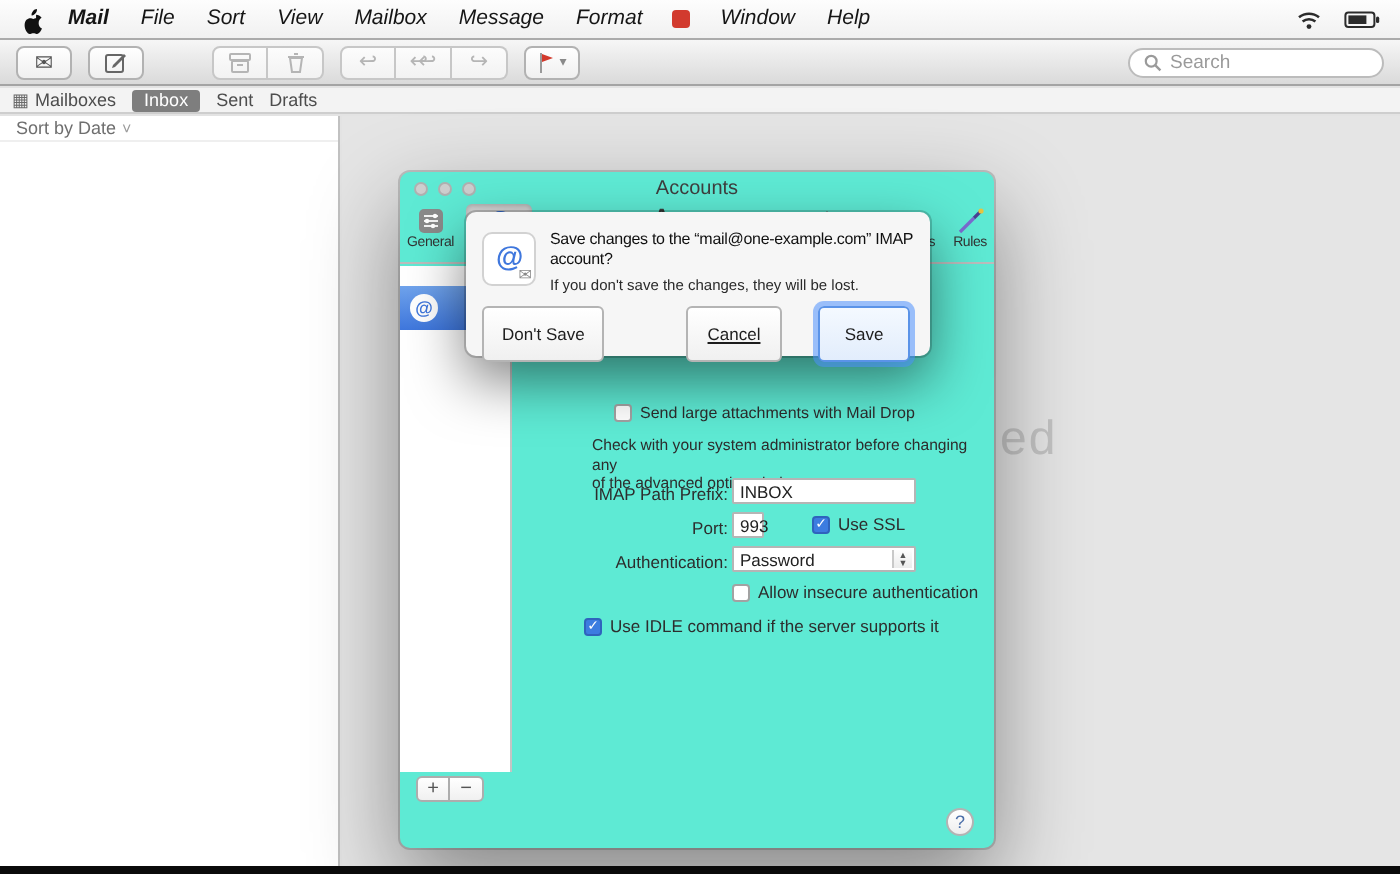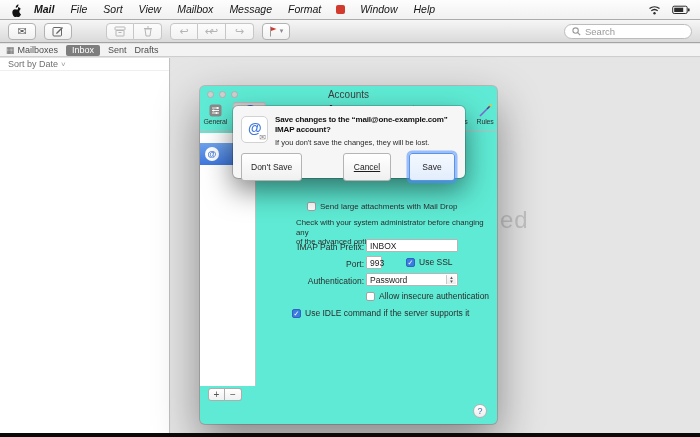--- a/index.html
+++ b/index.html
@@ -138,21 +138,21 @@
     background:#f6f6f6; border-radius:5px; z-index:55;
     box-shadow: 0 12px 28px rgba(0,0,0,.5), 0 0 0 1px rgba(0,0,0,.18);
   }
   .dlg-icon {
     position:absolute; left:8px; top:10px; width:27px; height:27px;
     background:#fff; border:1px solid #d2d2d2; border-radius:5px;
   }
   .dlg-at { position:absolute; left:6px; top:3px; font-size:14px; font-weight:bold; color:#3f77dd; }
   .dlg-env { position:absolute; right:1px; bottom:0px; font-size:8px; color:#888; }
   .dlg-text { position:absolute; left:42px; top:9px; width:184px; }
-  .dlg-title { font-size:8px; font-weight:bold; letter-spacing:-0.15px; line-height:10px; color:#101010; }
+  .dlg-title { font-size:8px; font-weight:normal; letter-spacing:-0.15px; line-height:10px; color:#101010; }
   .dlg-msg { font-size:7.5px; color:#2a2a2a; margin-top:3px; }
   .dlg-btn {
     position:absolute; top:47px; height:28px; padding:0 9px; font-size:8.5px;
     display:flex; align-items:center; justify-content:center;
     background:linear-gradient(#ffffff,#f0f0f0); border:1px solid #b4b4b4; border-radius:3px; color:#1d1d1d;
   }
   .dlg-btn.dont { left:8px; min-width:52px; }
   .dlg-btn.cancel { right:74px; min-width:48px;text-decoration:underline; }
   .dlg-btn.save {
     right:10px; min-width:46px; border-color:#5a93e8;

